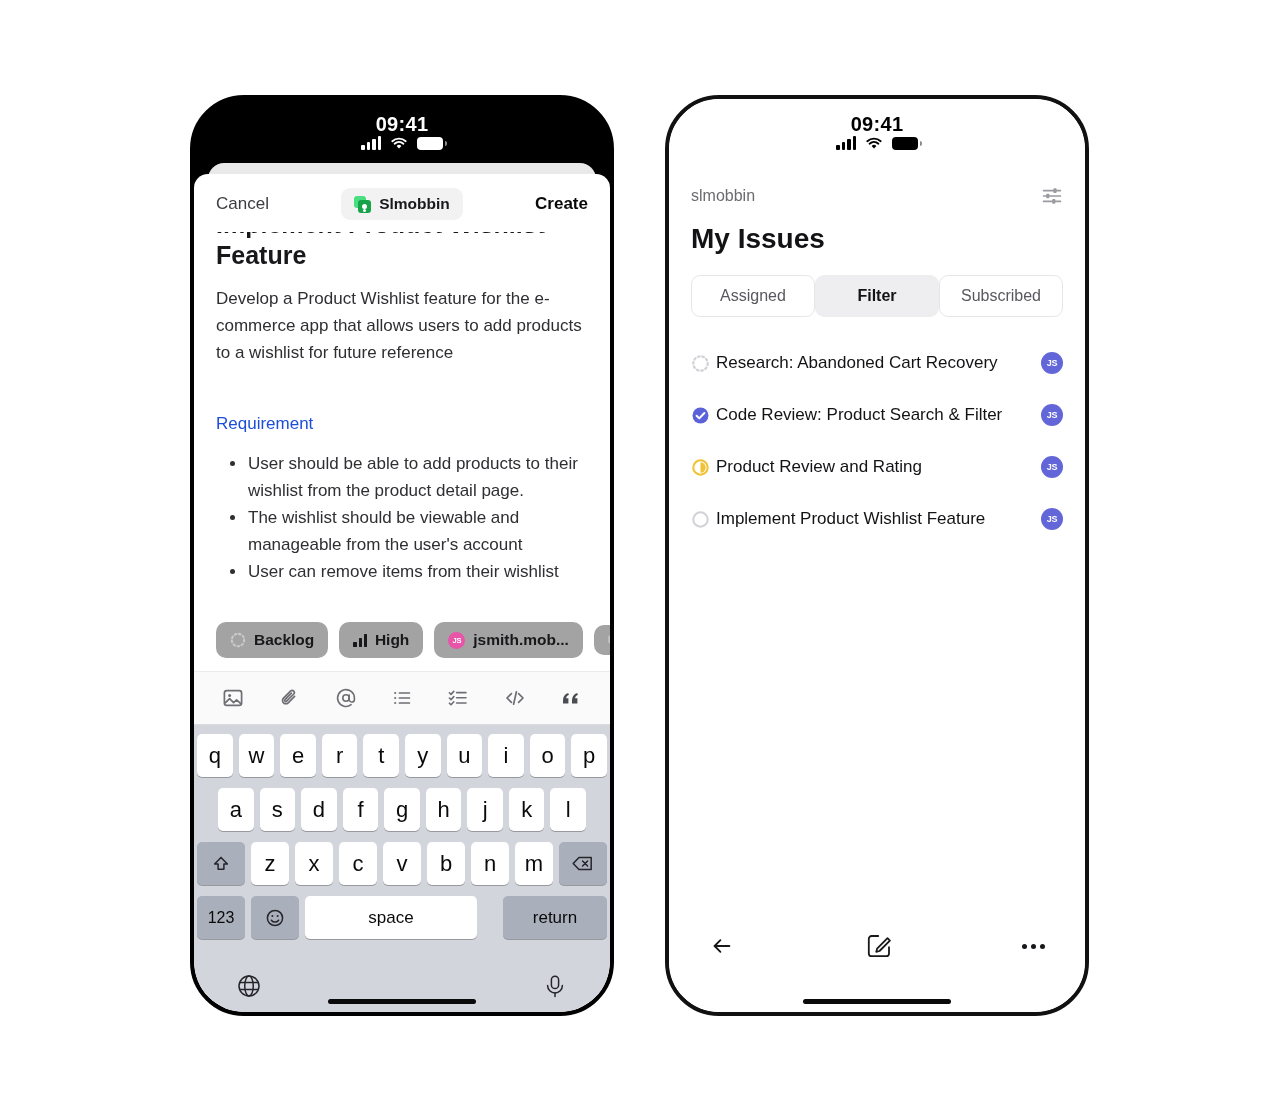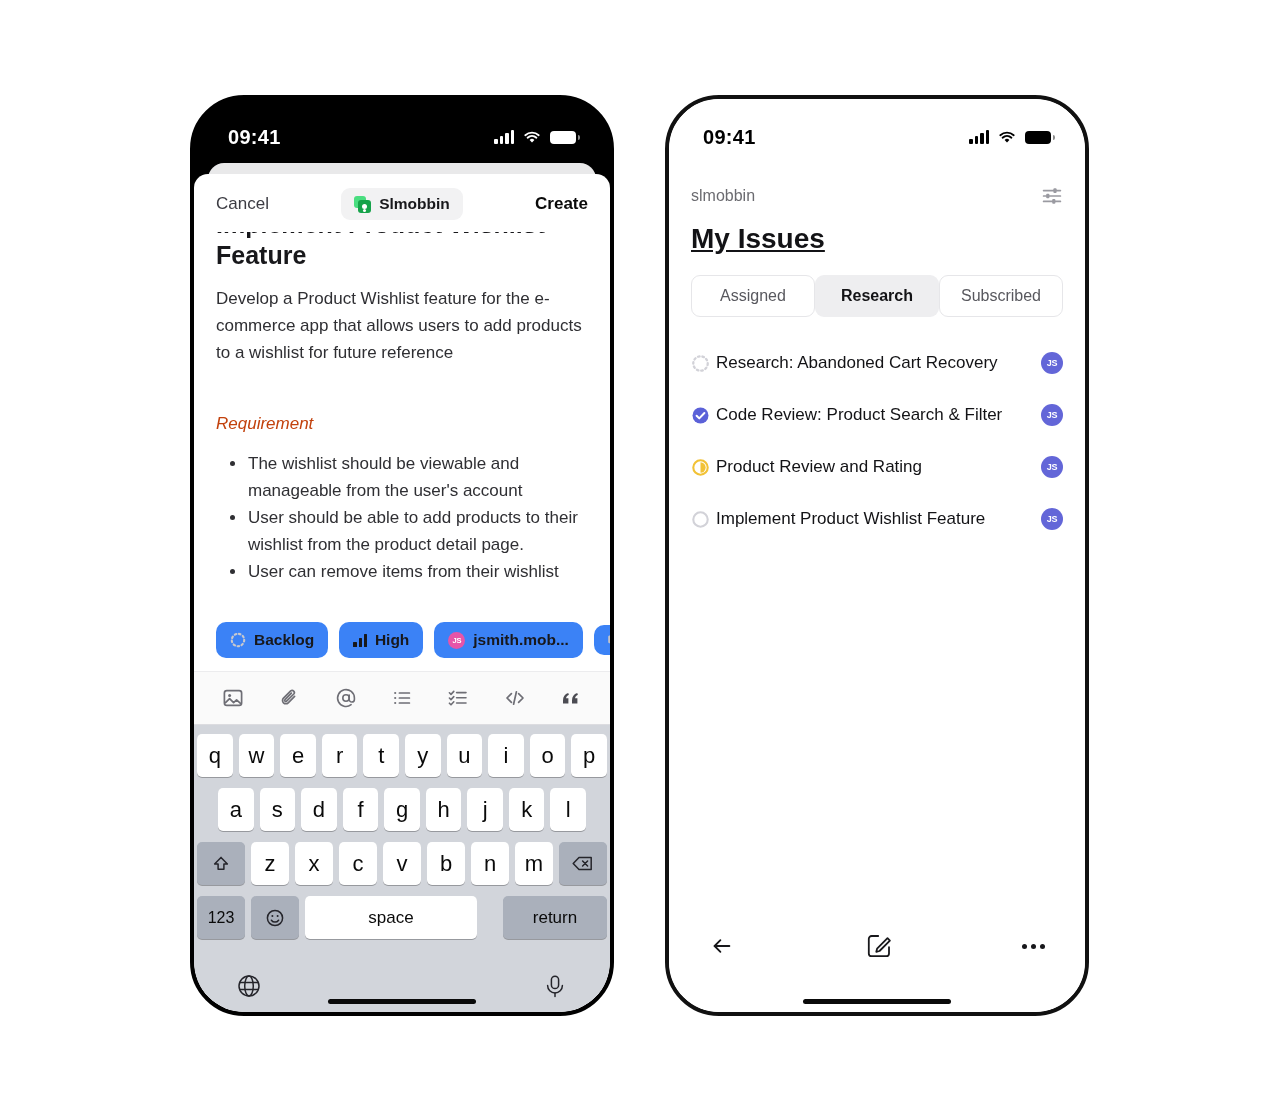--- a/index.html
+++ b/index.html
@@ -32,23 +32,23 @@
   .screen {
     position: absolute; inset: 0;
     border-radius: 50px;
     overflow: hidden;
   }
 
   
   .statusbar {
     height: 62px;
     display: flex; align-items: center;
-    justify-content: space-between;
+    justify-content: flex-start;
     padding: 14px 34px 0 34px;
-    position: relative; z-index: 5;
+    position: relative; z-index: 5; flex-direction: column;
   }
   .sb-time { font-size: 20px; font-weight: bold; letter-spacing: .3px; }
   .sb-right { display: flex; align-items: center; gap: 9px; }
   .statusbar.dark .sb-time { color: #ffffff; }
   .statusbar.light .sb-time { color: #000000; }
 
   .ico-cell { display: flex; align-items: flex-end; gap: 2px; height: 14px; }
   .ico-cell i { width: 3.5px; border-radius: 1px; display: block; }
   .ico-cell i:nth-child(1) { height: 5px; }
   .ico-cell i:nth-child(2) { height: 8px; }
@@ -134,23 +134,22 @@
     line-height: 31px;
     margin-top: -23px;
     height: 60px;
     overflow: hidden;
   }
   .desc {
     font-size: 17px; line-height: 27px; color: #2f2f33;
     margin-top: 16px;
   }
   .sec-label {
-    font-size: 17px; color: #c2410c;
+    font-size: 17px; color: #1d4ed8;
     margin-top: 48px;
-    font-style: italic;
   }
   .req-list { margin-top: 16px; padding-left: 8px; list-style: none; }
   .req-list li {
     position: relative;
     font-size: 17px; line-height: 27px; color: #2f2f33;
     padding-left: 24px;
     margin-bottom: 0px;
   }
   .req-list li::before {
     content: ""; position: absolute;
@@ -162,21 +161,21 @@
   
   .chips {
     display: flex; gap: 11px; align-items: center;
     padding: 13px 0 13px 22px;
     flex: 0 0 auto;
     overflow: hidden;
     white-space: nowrap;
   }
   .chip {
     display: inline-flex; align-items: center; gap: 8px;
-    background: #3b82f6; border-radius: 10px;
+    background: #a3a3a3; border-radius: 10px;
     padding: 9px 14px;
     font-size: 15.5px; font-weight: bold; color: #18181b;
     flex: 0 0 auto;
   }
   .chip.muted { color: #a1a1aa; }
   .chip-avatar {
     width: 17px; height: 17px; border-radius: 50%;
     background: #e754a8; color: #fff;
     font-size: 7.5px; font-weight: bold;
     display: flex; align-items: center; justify-content: center;
@@ -260,21 +259,20 @@
   }
   .iss-topbar {
     display: flex; align-items: center; justify-content: space-between;
     padding: 24px 22px 0 22px;
   }
   .workspace { font-size: 16px; color: #6b6b70; }
   .filter-ico { width: 22px; height: 22px; display: block; }
   .page-title {
     font-size: 28px; font-weight: bold; color: #131316;
     padding: 16px 8px 0 22px;
-    text-decoration: underline;
   }
   .seg {
     display: flex; 
     padding: 20px 22px 0 22px;
   }
   .seg-btn {
     flex: 1 1 0; text-align: center;
     padding: 11px 0;
     border-radius: 9px;
     font-size: 16px;
@@ -363,22 +361,22 @@
         </div>
 
         <div class="sheet-body">
           <div class="title-clipped">
             <span>Implement Product Wishlist</span><br>
             <span>Feature</span>
           </div>
           <div class="desc">Develop a Product Wishlist feature for the e-commerce app that allows users to add products to a wishlist for future reference</div>
           <div class="sec-label">Requirement</div>
           <ul class="req-list">
+            <li>User should be able to add products to their wishlist from the product detail page.</li>
             <li>The wishlist should be viewable and manageable from the user's account</li>
-            <li>User should be able to add products to their wishlist from the product detail page.</li>
             <li>User can remove items from their wishlist</li>
           </ul>
         </div>
 
         <div class="chips">
           <div class="chip">
             <svg class="st" viewBox="0 0 16 16">
               <circle cx="8" cy="8" r="6.2" fill="none" stroke="#c9c9ce" stroke-width="2.1" stroke-linecap="round" stroke-dasharray="1.6 2.6"></circle>
             </svg>
             <span>Backlog</span>
@@ -567,21 +565,21 @@
             <rect x="12.4" y="3.3" width="3.2" height="4.6" rx="1" fill="#9a9aa1" stroke="none"></rect>
             <rect x="5.2" y="8.7" width="3.2" height="4.6" rx="1" fill="#9a9aa1" stroke="none"></rect>
             <rect x="11.2" y="14.1" width="3.2" height="4.6" rx="1" fill="#9a9aa1" stroke="none"></rect>
           </svg>
         </div>
 
         <div class="page-title">My Issues</div>
 
         <div class="seg">
           <div class="seg-btn">Assigned</div>
-          <div class="seg-btn active">Research</div>
+          <div class="seg-btn active">Filter</div>
           <div class="seg-btn">Subscribed</div>
         </div>
 
         <div class="iss-list">
           <div class="iss-row">
             <svg class="sico" viewBox="0 0 20 20">
               <circle cx="10" cy="10" r="7.6" fill="none" stroke="#d2d2d8" stroke-width="2.4" stroke-linecap="round" stroke-dasharray="1.7 3"></circle>
             </svg>
             <span class="iss-title">Research: Abandoned Cart Recovery</span>
             <span class="iss-av">JS</span>

